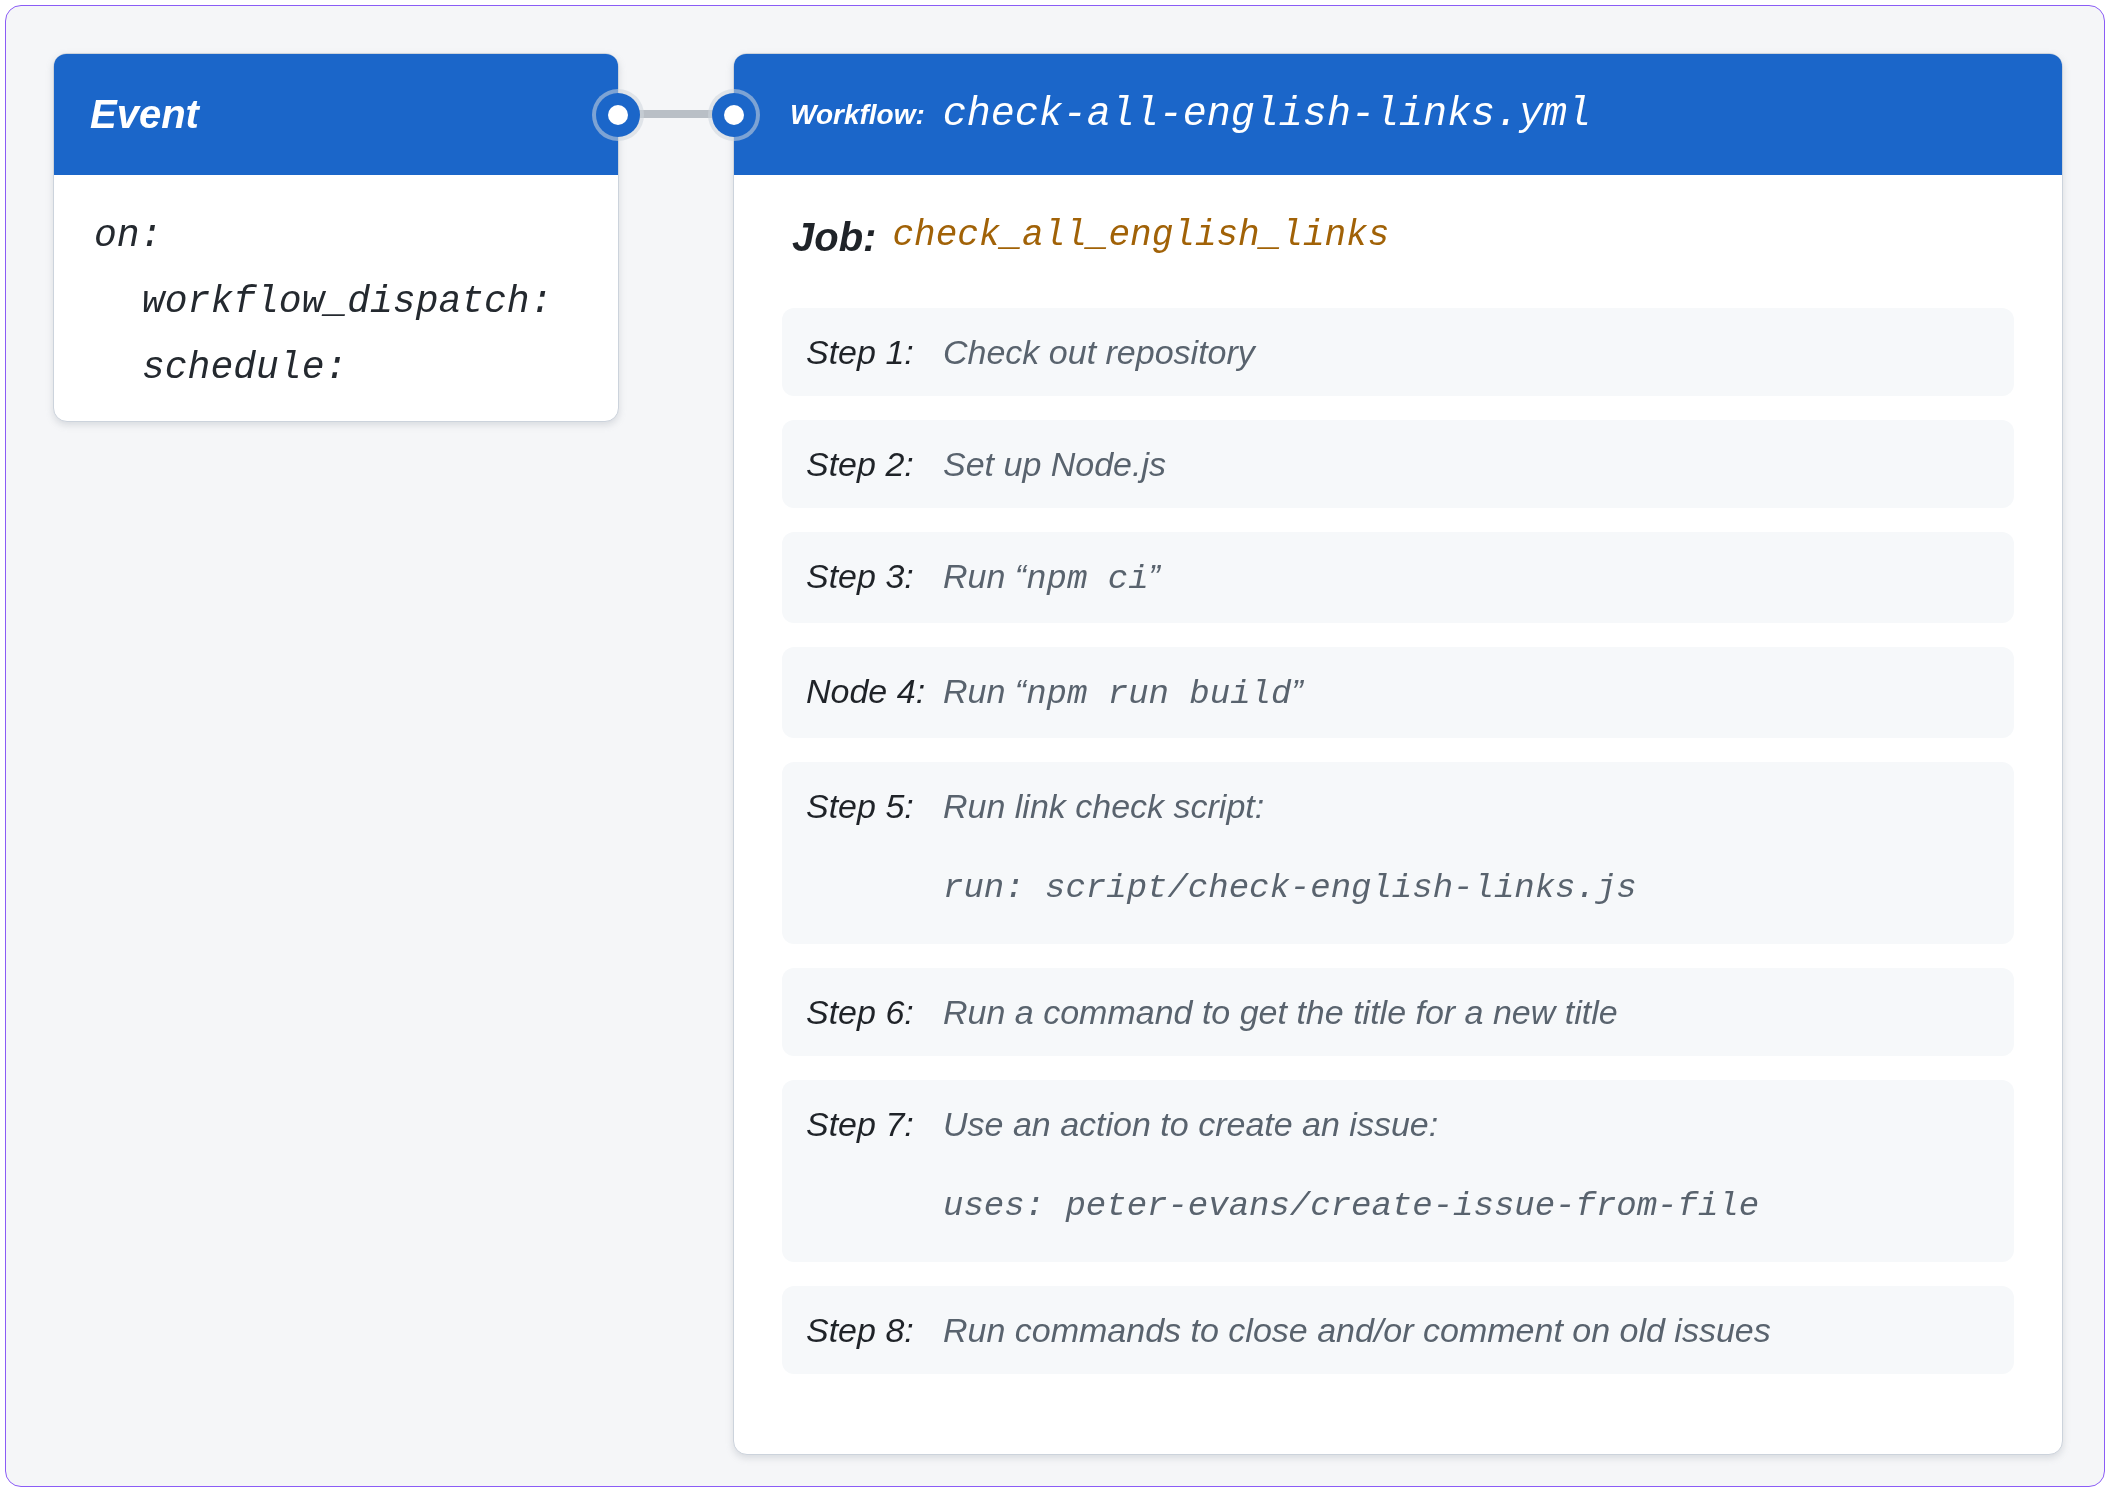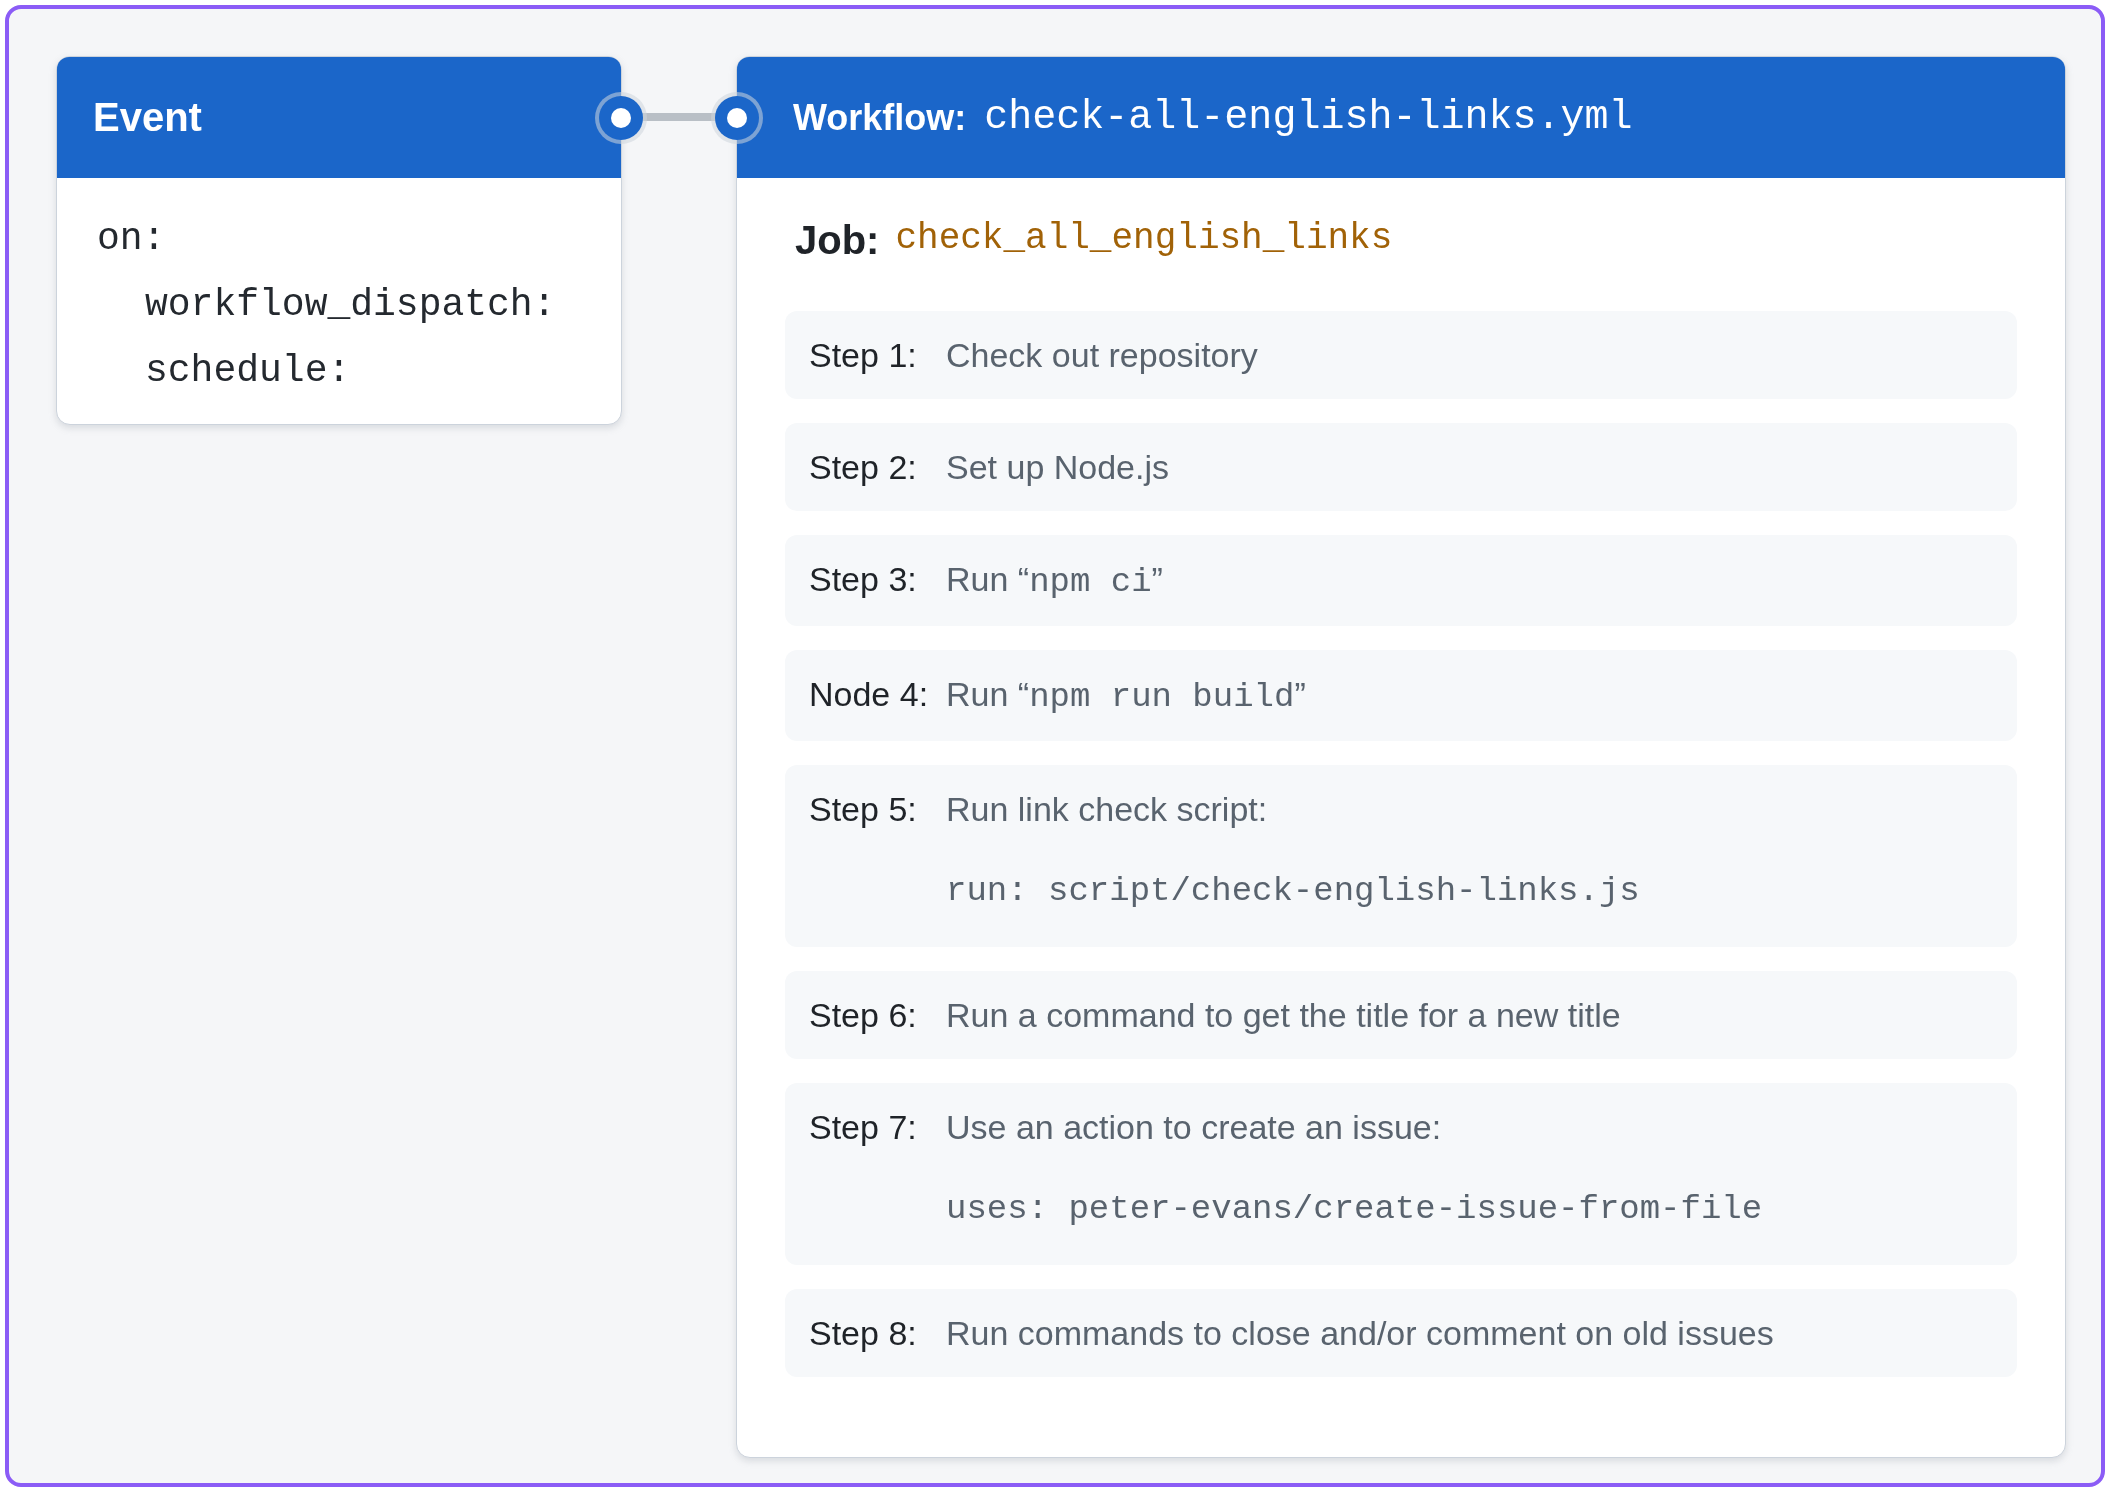--- a/index.html
+++ b/index.html
@@ -11,21 +11,21 @@
     --desc-ink:#59636e;
     --line-gray:#b9bfc6;
   }
   *{box-sizing:border-box;margin:0;padding:0;}
   html,body{width:2110px;height:1492px;background:#ffffff;}
   body{font-family:"Liberation Sans","DejaVu Sans",sans-serif;position:relative;}
   .mono{font-family:"Liberation Mono","DejaVu Sans Mono",monospace;}
 
   .canvas{
     position:absolute;left:5px;top:5px;width:2100px;height:1482px;
-    background:var(--canvas-bg);border:4px solid #8b5cf6;border-radius:16px;
+    background:var(--canvas-bg);border:1px solid #8b5cf6;border-radius:16px;font-style:italic;
   }
 
   .connector-line{
     position:absolute;left:600px;top:104px;width:140px;height:8px;
     background:var(--line-gray);z-index:0;
   }
 
   .card{
     position:absolute;background:var(--card-bg);
     border:1.5px solid #ccd3dc;border-radius:14px;
@@ -54,21 +54,21 @@
   .event-body{padding:28px 36px 20px 40px;}
   .code-line{
     font-family:"Liberation Mono","DejaVu Sans Mono",monospace;
     font-size:38px;line-height:66px;color:#24292f;white-space:pre;
   }
   .code-line.indent-1{padding-left:48px;}
 
   
   .workflow-card{left:727px;top:47px;width:1330px;}
   .workflow-card .card-header{padding-left:56px;}
-  .wf-title-label{font-size:36px;font-weight:bold;}
+  .wf-title-label{font-size:28px;font-weight:bold;}
   .wf-title-file{font-size:40px;margin-left:18px;}
   .workflow-body{padding:40px 48px 56px 48px;}
 
   .job-line{margin:0 0 48px 10px;display:flex;align-items:flex-start;}
   .job-label{font-size:40px;font-weight:bold;color:var(--label-ink);}
   .job-name{font-size:36px;color:#a16207;margin-left:16px;}
 
   .step-row{
     background:var(--row-bg);border-radius:12px;
     padding:26px 24px;margin-bottom:24px;

